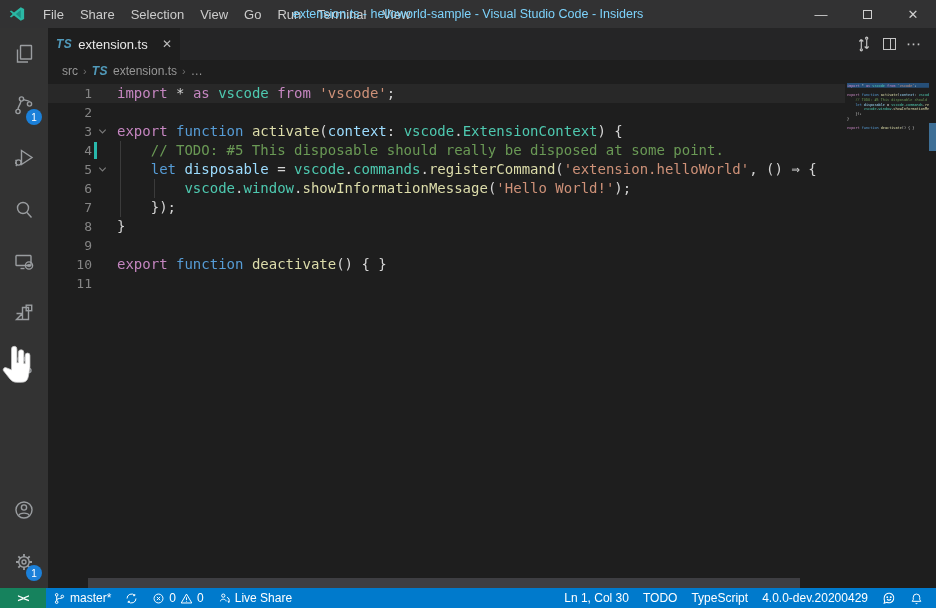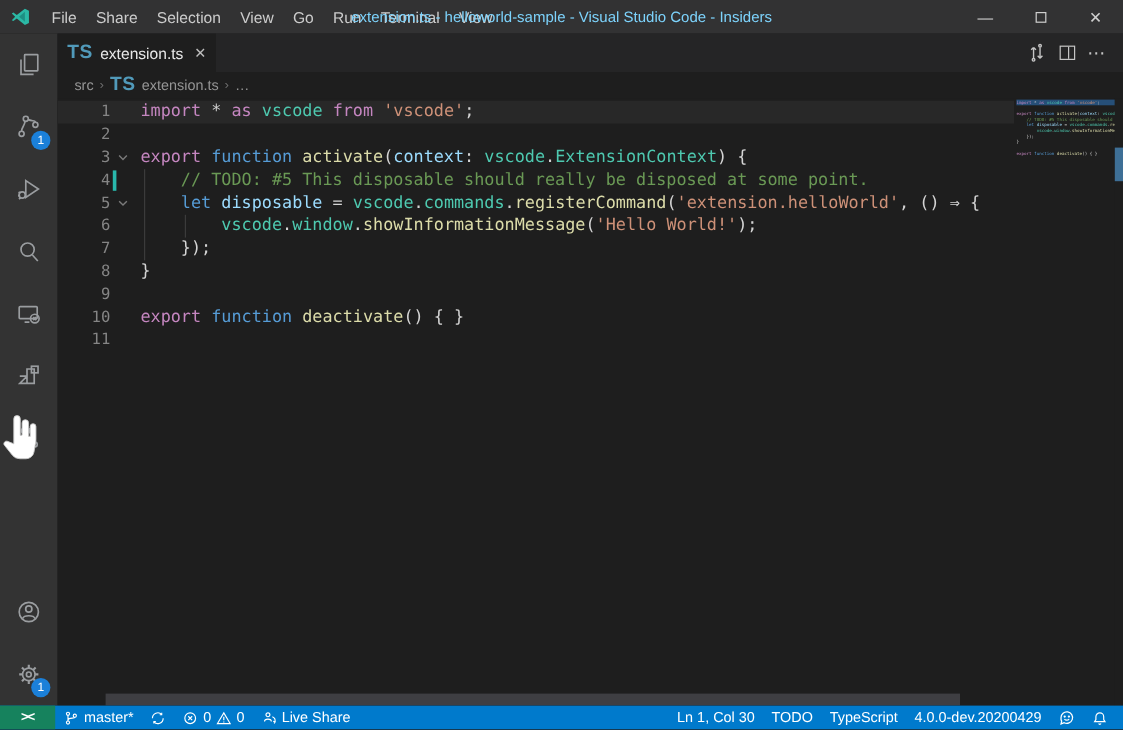--- a/index.html
+++ b/index.html
@@ -25,21 +25,21 @@
   .ab-item { position:relative; width:48px; height:52px; display:flex; align-items:center; justify-content:center; }
   .ab-item svg { stroke:#9a9da0; fill:none; stroke-width:1.4; }
   .ab-spacer { flex:1; }
   .badge { position:absolute; right:6px; bottom:7px; min-width:16px; height:16px; border-radius:8px;
     background:#1b80d9; color:#ffffff; font-size:10px; display:flex; align-items:center; justify-content:center; }
 
   
   .tabbar { position:absolute; left:48px; top:28px; width:888px; height:32px; background:#252526; display:flex; }
   .tab { width:132px; height:32px; background:#1e1e1e; display:flex; align-items:center; padding:0 8px;
     color:#e8e8e8; font-size:13px; gap:6px; }
-  .ts-badge { color:#519aba; font-size:16px; font-weight:bold; letter-spacing:0.5px; }
+  .ts-badge { color:#519aba; font-size:12px; font-weight:bold; letter-spacing:0.5px;font-style:italic; }
   .tab-close { margin-left:auto; color:#bdbdbd; font-size:12px; }
   .editor-actions { margin-left:auto; display:flex; align-items:center; gap:10px; padding-right:14px; color:#c5c5c5; }
   .editor-actions svg { stroke:#c5c5c5; fill:none; stroke-width:1.3; }
   .split-box { width:13px; height:12px; border:1px solid #c5c5c5; position:relative; }
   .split-box::after { content:""; position:absolute; left:50%; top:0; bottom:0; width:1px; background:#c5c5c5; }
   .more-dots { font-size:15px; letter-spacing:1px; }
 
   .breadcrumbs { position:absolute; left:48px; top:60px; width:888px; height:22px; background:#1e1e1e;
     display:flex; align-items:center; padding-left:14px; color:#969696; font-size:12px; gap:5px; }
   .bc-sep { color:#6e6e6e; font-size:11px; }

